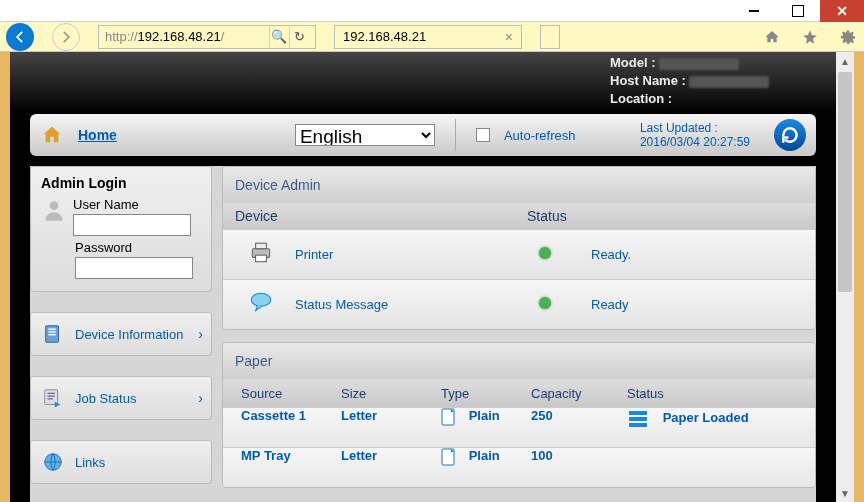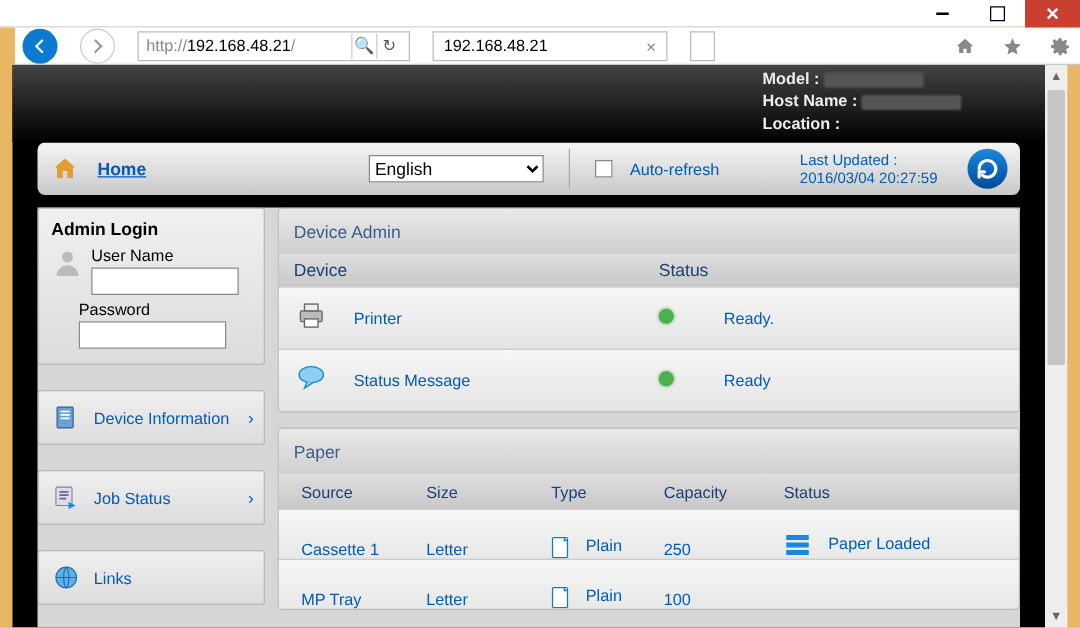--- a/index.html
+++ b/index.html
@@ -6,21 +6,21 @@
   body { background: #e8b763; width: 864px; height: 502px; overflow: hidden; }
 
   
   .window-top { height: 22px; background: #fff; display: flex; justify-content: flex-end; border-bottom:1px solid #d0d0d0;}
   .win-btn { width: 44px; height: 22px; display:flex; align-items:center; justify-content:center; font-size:12px; color:#000; }
   .win-btn.min::before{content:"";display:block;width:10px;border-bottom:2px solid #000;}
   .win-btn.max::before{content:"";display:block;width:10px;height:10px;border:1.5px solid #000;}
   .win-btn.close{ background:#c94030; color:#fff; font-size:14px; font-weight:bold;}
   .win-btn.close::before{content:"✕";}
 
-  .addr-bar { height: 30px; background: #ffffff; display:flex; align-items:center; gap:18px; padding:0 6px; border-bottom:1px solid #c8c8c8;margin-left:12px;}
+  .addr-bar { height: 30px; background: #fef9c3; display:flex; align-items:center; gap:18px; padding:0 6px; border-bottom:1px solid #c8c8c8;}
   .nav-circle{width:28px;height:28px;border-radius:50%;display:flex;align-items:center;justify-content:center;}
   .nav-back{background:#0a7bd0;color:#fff;}
   .nav-fwd{border:1px solid #ccc;color:#999;}
   .nav-circle svg{stroke:#fff;}
   .nav-fwd svg{stroke:#999;}
   .url-box{flex:0 0 218px;height:24px;border:1px solid #bbb;display:flex;align-items:center;padding:0 6px;font-size:13px;color:#888;}
   .url-box .dark{color:#000;}
   .small-btn{width:20px;height:20px;display:flex;align-items:center;justify-content:center;border-left:1px solid #ccc;font-size:13px;color:#555;}
   .tab-title{flex:0 0 188px;height:24px;border:1px solid #bbb;display:flex;align-items:center;padding:0 8px;font-size:13px;color:#000;}
   .tab-title .x{margin-left:auto;color:#888;font-size:14px;}
@@ -37,21 +37,21 @@
   
   .dev-header{height:62px;background:linear-gradient(#444,#000);color:#eee;font-size:13px;padding:4px 0 0 0;position:relative;}
   .dev-meta{position:absolute;left:600px;top:2px;line-height:18px;}
   .dev-meta b{font-weight:bold;}
   .blur{display:inline-block;width:80px;height:12px;background:#555;border-radius:2px;vertical-align:middle;filter:blur(1px);}
 
   
   .toolbar{height:42px;margin:0 20px;background:linear-gradient(#f5f5f5,#c9c9c9);border-radius:6px;display:flex;align-items:center;padding:0 10px;gap:14px;}
   .home-icon{width:24px;height:24px;display:flex;align-items:center;justify-content:center;}
   .home-link{color:#005bb7;font-weight:bold;text-decoration:underline;font-size:14px;}
-  .lang-sel{width:140px;height:22px;font-size:14px;border:1px solid #888;background:#fff;}
+  .lang-sel{width:140px;height:22px;font-size:19px;border:1px solid #888;background:#fff;}
   .divider{width:1px;height:32px;background:#aaa;margin:0 6px;}
   .checkbox-sq{width:14px;height:14px;background:#fff;border:1px solid #888;display:inline-block;vertical-align:middle;}
   .auto-label{color:#005bb7;font-size:13px;}
   .last-upd{color:#005bb7;font-size:12px;line-height:14px;margin-left:auto;text-align:left;}
   .refresh-btn{width:32px;height:32px;border-radius:50%;background:linear-gradient(#1a88e0,#004a99);display:flex;align-items:center;justify-content:center;margin-left:10px;}
 
   .main-area{flex:1;background:#d6d6d6;margin:10px 20px 0 20px;display:flex;gap:10px;overflow:hidden;}
 
   
   .sidebar{width:182px;display:flex;flex-direction:column;gap:20px;}
@@ -66,29 +66,29 @@
   .side-item{height:44px;display:flex;align-items:center;padding:0 8px;gap:8px;color:#005bb7;font-size:13px;cursor:pointer;}
   .side-item .chev{margin-left:auto;color:#005bb7;font-size:14px;}
   .side-icon{width:28px;height:24px;display:flex;align-items:center;justify-content:center;}
 
   
   .main-col{flex:1;display:flex;flex-direction:column;gap:12px;overflow:hidden;}
   .section{border:1px solid #bbb;border-radius:4px;overflow:hidden;}
   .sec-title{height:36px;background:linear-gradient(#e9e9e9,#cfcfcf);color:#3a5c8c;font-size:14px;padding:10px 12px;}
   .dev-row-head{height:26px;background:linear-gradient(#dedede,#c8c8c8);display:flex;align-items:center;color:#1b3f77;font-size:14px;padding:0 12px;}
   .dev-row-head .c1{width:292px;}
-  .dev-row{height:50px;background:linear-gradient(#f6f6f6,#e4e4e4);display:flex;align-items:center;padding:0 12px;color:#005bb7;font-size:13px;border-top:1px solid #ccc;}
+  .dev-row{height:50px;background:linear-gradient(#f6f6f6,#e4e4e4);display:flex;align-items:center;padding:0 24px;color:#005bb7;font-size:13px;border-top:1px solid #ccc;}
   .dev-row .c0{width:48px;}
   .dev-row .c1{width:244px;}
   .dev-row .c2{width:52px;}
   .status-dot{width:12px;height:12px;border-radius:50%;background:#4caf50;display:inline-block;box-shadow:0 0 3px #4caf50;}
   .paper-head{height:28px;background:linear-gradient(#dedede,#c8c8c8);display:flex;align-items:center;color:#1b3f77;font-size:13px;padding:0 18px;justify-content:center;}
   .paper-head span,.paper-row span{display:inline-block;}
   .pw1{width:100px}.pw2{width:100px}.pw3{width:90px}.pw4{width:96px}.pw5{flex:1}
-  .paper-row{height:40px;background:linear-gradient(#f6f6f6,#e8e8e8);display:flex;align-items:flex-end;padding:0 18px;color:#005bb7;font-size:13px;border-top:1px solid #ccc;}
+  .paper-row{height:40px;background:linear-gradient(#f6f6f6,#e8e8e8);display:flex;align-items:flex-start;padding:0 18px;color:#005bb7;font-size:13px;border-top:1px solid #ccc;font-weight:bold;}
   .cap-icon{width:22px;height:22px;vertical-align:middle;margin-right:10px;}
   .paper-ico{width:16px;height:18px;display:inline-block;vertical-align:middle;margin-right:8px;}
 </style>
 </head>
 <body>
 
 <div class="window-top">
   <div class="win-btn min"></div>
   <div class="win-btn max"></div>
   <div class="win-btn close"></div>
@@ -186,21 +186,21 @@
               <svg width="26" height="26" viewBox="0 0 24 24">
                   <circle cx="12" cy="8" r="4" fill="#bbb"></circle>
                   <path d="M4 22c0-5 4-8 8-8s8 3 8 8" fill="#bbb"></path>
                 </svg>
             </div>
             <div>
               <div class="field-label">User Name</div>
               <input class="login-input" type="text" style="">
             </div>
           </div>
-          <div style="margin-left:22px">
+          <div style="margin-left:34px">
             <div class="field-label">Password</div>
             <input class="login-input" type="password" style="">
           </div>
         </div>
 
         <div class="panel side-item">
           <div class="side-icon">
             <svg width="24" height="22" viewBox="0 0 24 24">
                 <rect x="4" y="3" width="14" height="18" rx="1" fill="#6aa0d8" stroke="#2a5c94"></rect>
                 <rect x="7" y="6" width="8" height="1.5" fill="#fff"></rect>

